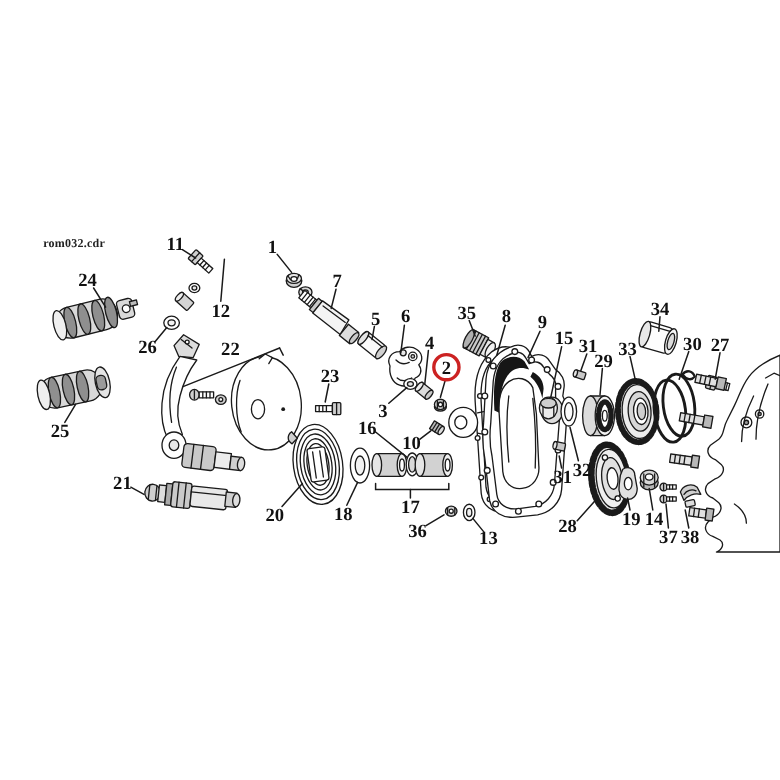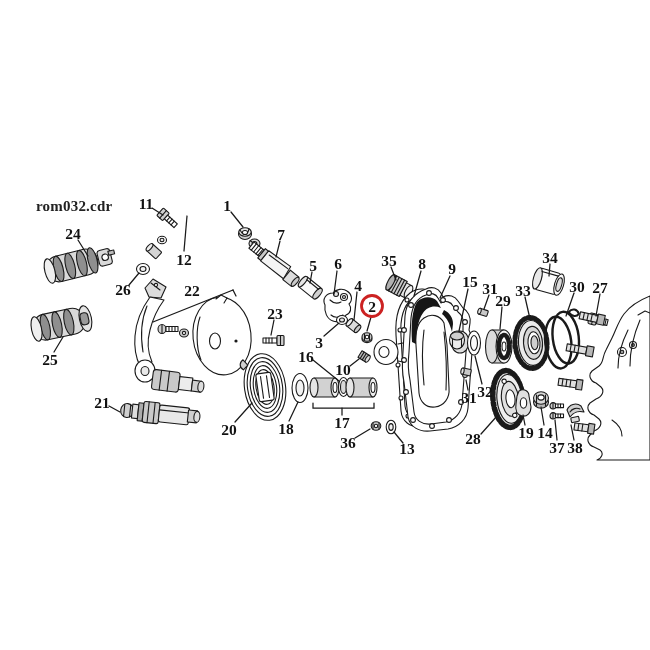--- a/index.html
+++ b/index.html
@@ -1,20 +1,20 @@
 <!DOCTYPE html>
 <html><head>
 <meta charset="utf-8">
 <style>
   html,body{margin:0;padding:0;background:#fff;}
   .stage{position:relative;width:650px;height:650px;background:#ffffff;overflow:hidden;
          font-family:"Liberation Serif","DejaVu Serif",serif;}
   .stage svg{position:absolute;left:0;top:0;}
   #overlay{pointer-events:none;}
-  .filename{position:absolute;left:36px;top:198px;font-size:15px;font-weight:700;color:#222;
+  .filename{position:absolute;left:36px;top:198px;font-size:10px;font-weight:700;color:#222;
             letter-spacing:0.2px;}
 </style>
 </head>
 <body>
 
 <div class="stage">
 
 <svg id="art" width="650" height="650" viewBox="0 0 650 650">
 <g stroke="#1a1a1a" stroke-width="1.1" fill="#fff" stroke-linejoin="round" stroke-linecap="round">
 

